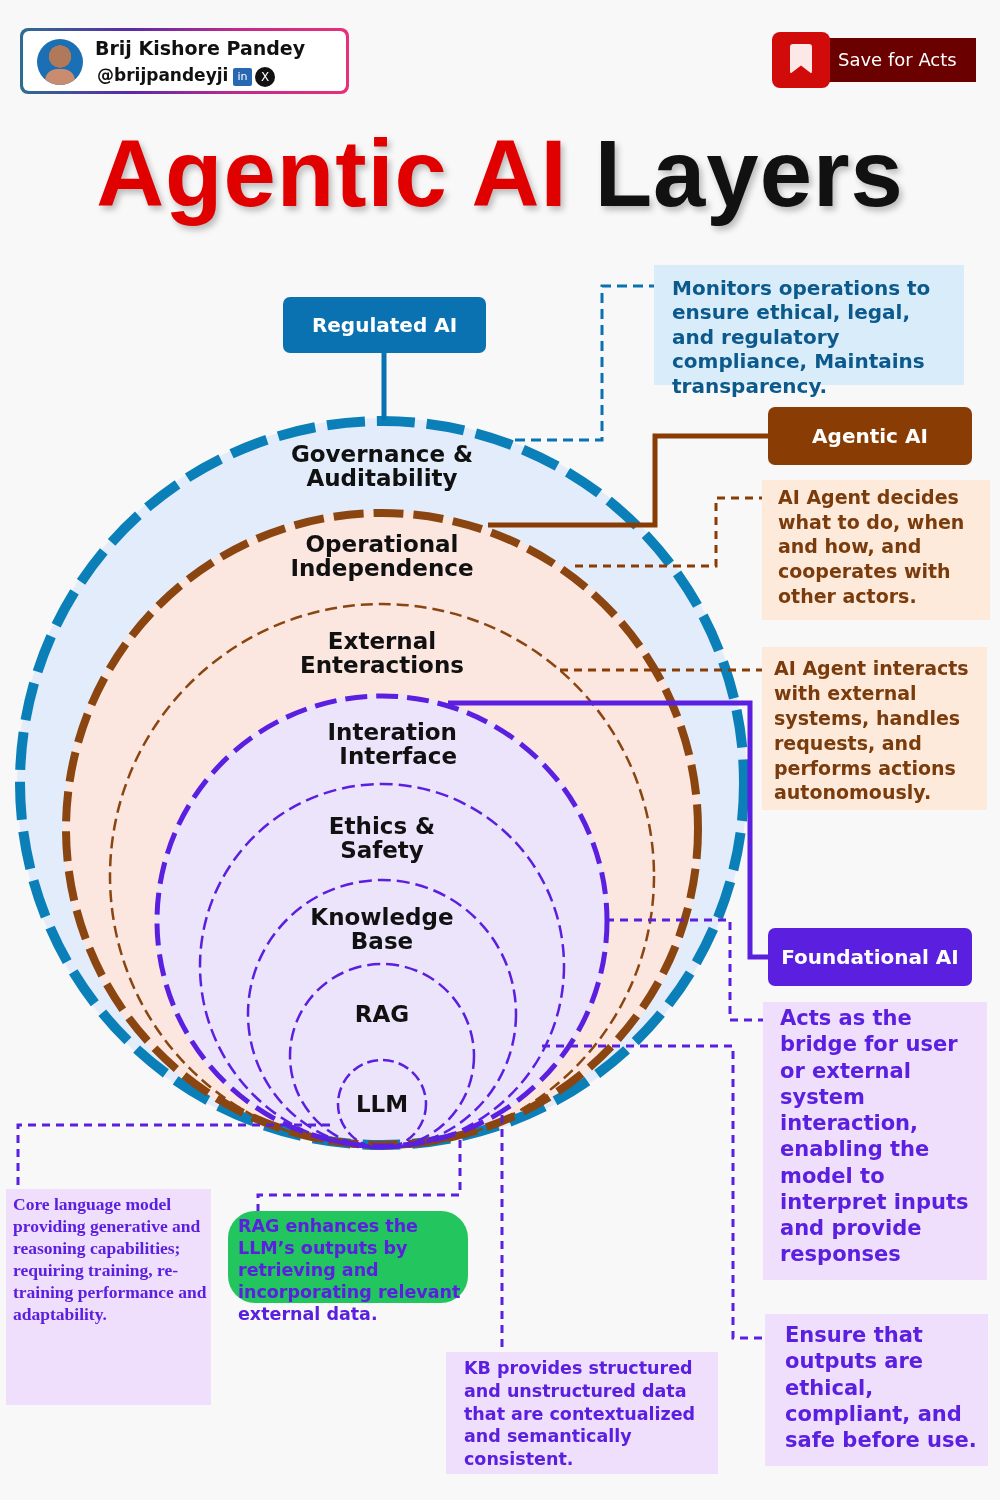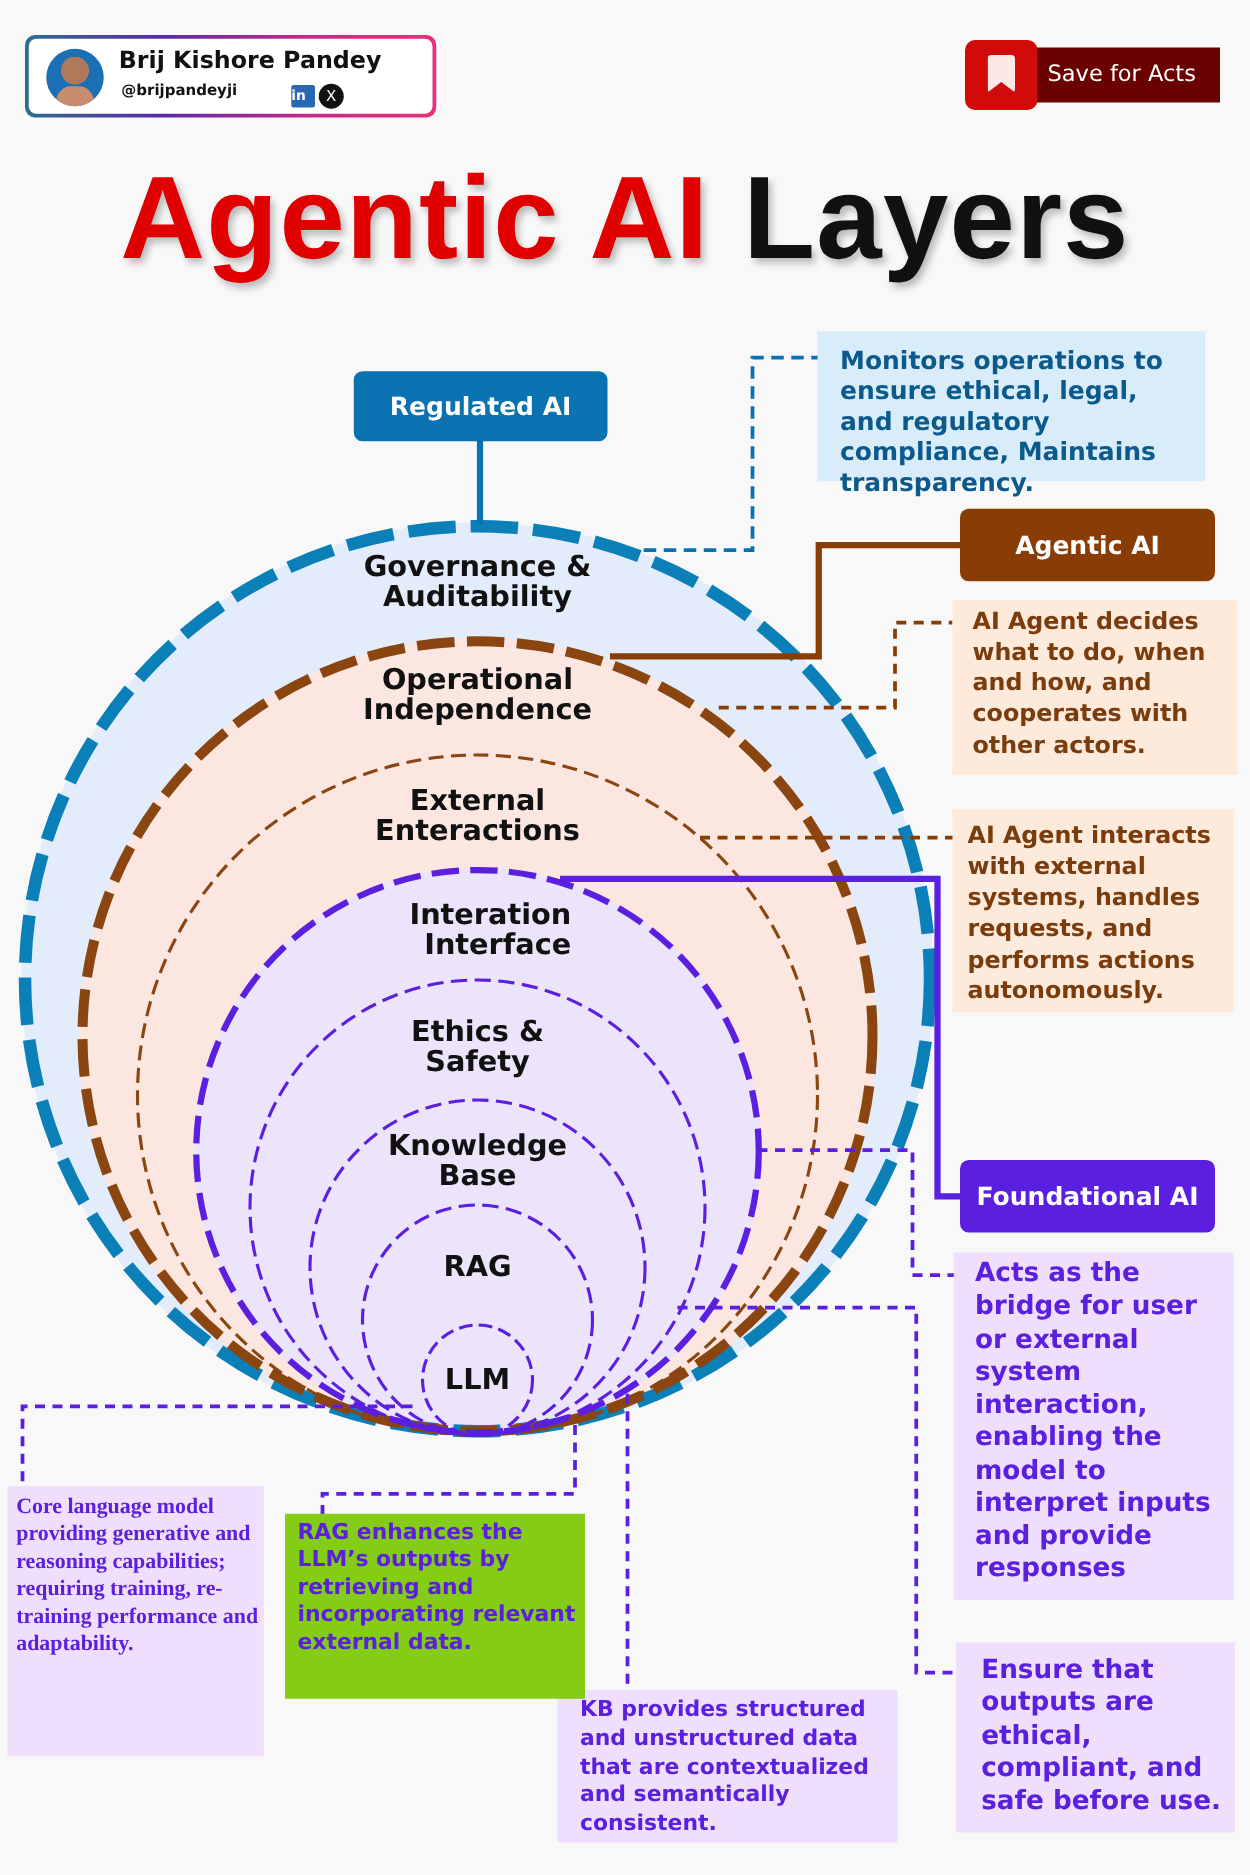--- a/index.html
+++ b/index.html
@@ -4,22 +4,22 @@
 <style>
   * { box-sizing: border-box; margin: 0; padding: 0; }
   body { width: 1000px; height: 1500px; background: #f8f8f8; font-family: "DejaVu Sans", sans-serif; position: relative; overflow: hidden; }
   .abs { position: absolute; }
   #profile { left: 20px; top: 28px; width: 329px; height: 66px; border-radius: 8px; padding: 3px;
     background: linear-gradient(90deg, #2e6e8e, #5a2aa8, #c22a8a, #e8307a); }
   #profile .inner { width: 100%; height: 100%; background: #fff; border-radius: 6px; position: relative; }
   #avatar { left: 14px; top: 8px; width: 46px; height: 46px; border-radius: 50%; background: radial-gradient(circle at 50% 38%, #b07a5a 0 30%, #1a6fb5 31%); overflow: hidden; }
   #avatar .body { position: absolute; left: 8px; top: 30px; width: 30px; height: 20px; border-radius: 12px 12px 0 0; background: #c98c6e; }
   #author-name { left: 72px; top: 6px; font-weight: bold; font-size: 19px; color: #111; }
-  #author-handle { left: 74px; top: 34px; font-weight: bold; font-size: 12px; color: #111; }
-  #linkedin-icon { left: 210px; top: 37px; width: 19px; height: 18px; background: #2867b2; color: #fff; font-size: 11px; font-weight: bold; line-height: 18px; border-radius: 2px; }
+  #author-handle { left: 74px; top: 34px; font-weight: bold; font-size: 17px; color: #111; }
+  #linkedin-icon { left: 210px; top: 37px; width: 19px; height: 18px; background: #2867b2; color: #fff; font-size: 11px; font-weight: normal; text-align: center; line-height: 18px; border-radius: 2px; }
   #x-icon { left: 232px; top: 36px; width: 20px; height: 20px; background: #111; color: #fff; border-radius: 50%; font-size: 12px; text-align: center; line-height: 20px; }
   #save-btn { left: 772px; top: 32px; width: 204px; height: 56px; cursor: pointer; }
   #save-btn .bar { position: absolute; left: 40px; top: 6px; right: 0; height: 44px; background: #6b0000; color: #fff; font-size: 18px; line-height: 44px; padding-left: 26px; }
   #save-btn .icon-box { position: absolute; left: 0; top: 0; width: 58px; height: 56px; background: #d10a0a; border-radius: 8px; }
   #save-btn .bm { position: absolute; left: 18px; top: 12px; width: 22px; height: 30px; background: #fde8e8; clip-path: polygon(0 0,100% 0,100% 100%,50% 72%,0 100%); border-radius: 3px; }
   #title { left: 0; top: 120px; width: 1000px; text-align: center; font-family: "Liberation Sans", sans-serif; font-weight: bold; font-size: 94px; letter-spacing: 1px; text-shadow: 3px 4px 6px rgba(0,0,0,0.25); }
   #title .red { color: #e00000; }
   #title .black { color: #111; }
   .tag { position: absolute; color: #fff; font-weight: bold; font-size: 20px; border-radius: 7px; text-align: center; }
   .desc { position: absolute; font-weight: bold; line-height: 1.2; }
@@ -95,14 +95,14 @@
 <div class="layer-label" style="left:382px; top:905px; width:150px;">Knowledge Base</div>
 <div class="layer-label" style="left:382px; top:1002px; width:100px;">RAG</div>
 <div class="layer-label" style="left:382px; top:1092px; width:80px;">LLM</div>
 
 <div class="desc" style="left:654px; top:265px; width:310px; height:120px; padding:11px 12px 0 18px; background:#d9ecfa; color:#0c5a8c; font-size:20px; line-height:1.22;">Monitors operations to ensure ethical, legal, and regulatory compliance, Maintains transparency.</div>
 <div class="desc" style="left:762px; top:480px; width:228px; height:140px; padding:5px 8px 0 16px; background:#fdeadb; color:#7a3c0c; font-size:19px; line-height:1.3;">AI Agent decides what to do, when and how, and cooperates with other actors.</div>
 <div class="desc" style="left:762px; top:647px; width:225px; height:163px; padding:9px 6px 0 12px; background:#fdeadb; color:#7a3c0c; font-size:19px; line-height:1.31;">AI Agent interacts with external systems, handles requests, and performs actions autonomously.</div>
 <div class="desc" style="left:763px; top:1002px; width:224px; height:278px; padding:3px 8px 0 17px; background:#efdefc; color:#5b1fe0; font-size:21px; line-height:1.25;">Acts as the bridge for user or external system interaction, enabling the model to interpret inputs and provide responses</div>
 <div class="desc" style="left:765px; top:1314px; width:223px; height:152px; padding:8px 8px 0 20px; background:#efdefc; color:#5b1fe0; font-size:21px; line-height:1.25;">Ensure that outputs are ethical, compliant, and safe before use.</div>
 <div class="desc" style="left:446px; top:1352px; width:272px; height:122px; padding:5px 6px 0 18px; background:#efdefc; color:#5b1fe0; font-size:17.5px; line-height:1.3;">KB provides structured and unstructured data that are contextualized and semantically consistent.</div>
-<div class="desc" style="left:228px; top:1211px; width:240px; height:148px; padding:4px 4px 0 10px; background:#84cc16; color:#5b1fe0; font-size:17.5px; line-height:1.26;">RAG enhances the LLM’s outputs by retrieving and incorporating relevant external data.</div>
+<div class="desc" style="left:228px; top:1211px; width:240px; height:92px; padding:4px 4px 0 10px; background:#22c55e; color:#5b1fe0; font-size:17.5px; line-height:1.26;border-radius:27px;">RAG enhances the LLM’s outputs by retrieving and incorporating relevant external data.</div>
 <div class="desc" style="left:6px; top:1189px; width:205px; height:216px; padding:4px 4px 0 7px; background:#efdefc; color:#5b1fe0; font-size:17.5px; line-height:1.26;font-family:Liberation Serif, serif;">Core language model providing generative and reasoning capabilities; requiring training, re-training performance and adaptability.</div>
 
 </body></html>

